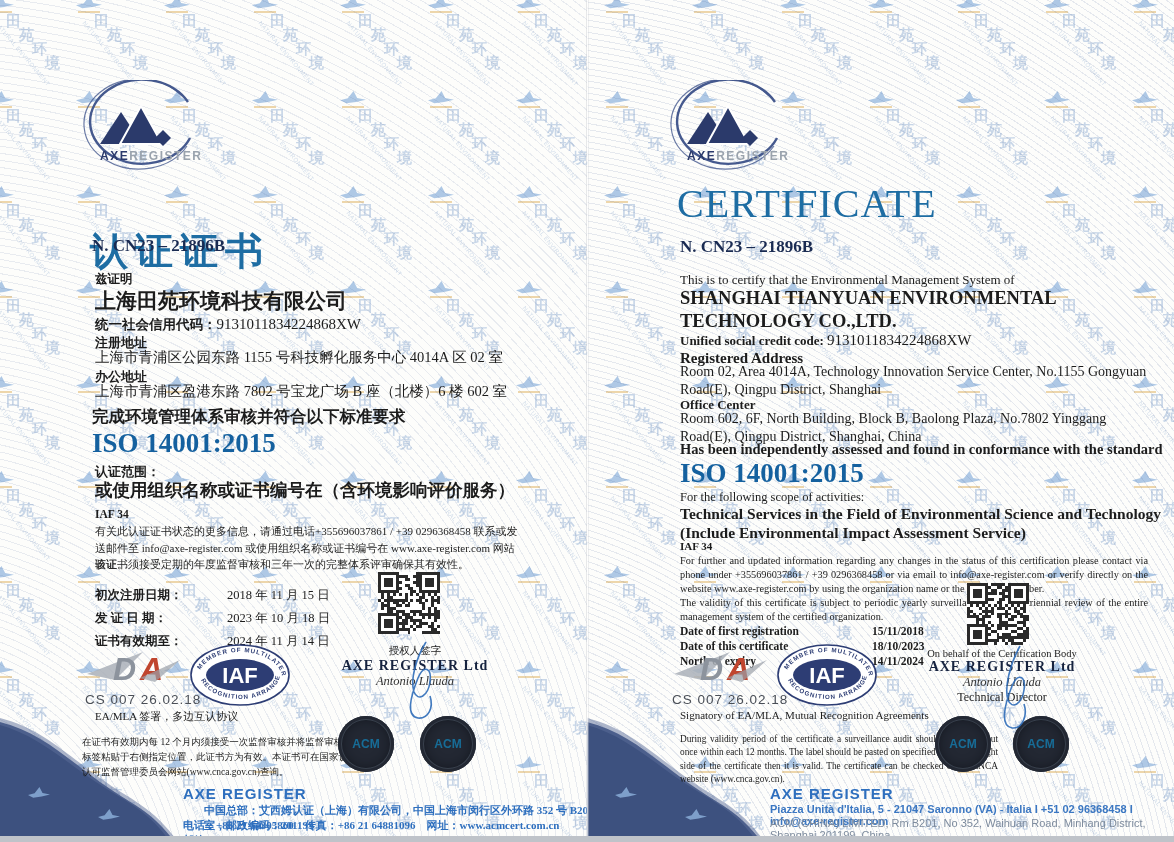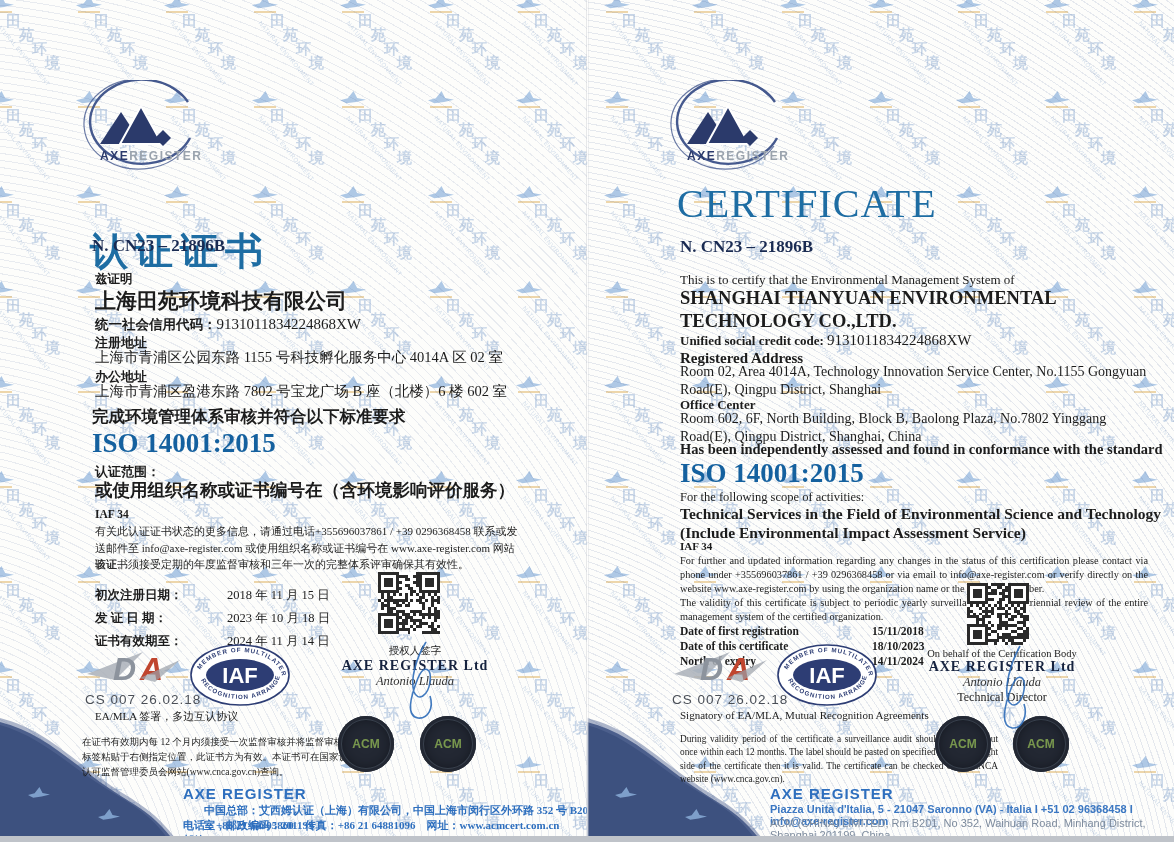--- a/index.html
+++ b/index.html
@@ -52,21 +52,21 @@
   .sign .s3{font-style:italic;font-size:12.5px;color:#333;}
   .sign .s4{font-size:12px;color:#222;}
   .sig-svg{position:absolute;z-index:5;}
   .da-code{font-size:13.5px;color:#4a4f57;font-family:"Liberation Sans",sans-serif;letter-spacing:1px;}
   .eamla{font-size:11px;}
   .note{font-size:9.5px;line-height:1.6;}
   .noteR{font-size:9.3px;line-height:1.45;text-align:justify;}
   .stamp{position:absolute;width:56px;height:56px;border-radius:50%;background:#232833;z-index:4;
          box-shadow:inset 0 0 0 3px #232833, inset 0 0 0 4px rgba(150,170,190,.25), inset 0 0 14px rgba(10,12,18,.9);
          display:flex;align-items:center;justify-content:center;}
-  .stamp span{color:#bef264;font-size:12px;font-weight:bold;opacity:.55;font-family:"Liberation Sans",sans-serif;}
+  .stamp span{color:#0ea5e9;font-size:12px;font-weight:bold;opacity:.55;font-family:"Liberation Sans",sans-serif;}
   .footer-brand{font-family:"Liberation Sans",sans-serif;font-size:15px;font-weight:bold;color:#2e6fbe;letter-spacing:1px;}
   .footer-l1{font-size:11px;font-weight:bold;color:#2e6fbe;}
   .footer-l2{font-size:11px;font-weight:bold;color:#2e6fbe;}
   .footer-r1{font-family:"Liberation Sans",sans-serif;font-size:11px;font-weight:bold;color:#3b77c2;}
   .footer-r2{font-family:"Liberation Sans",sans-serif;font-size:11px;color:#7d8b9d;}
   .wave{position:absolute;left:0;bottom:0;width:188px;height:130px;z-index:3;}
   .wave-bird{position:absolute;z-index:4;width:22px;height:13px;background:#8fb3dd;opacity:.8;
              clip-path:polygon(0% 62%,30% 48%,52% 0%,66% 46%,100% 58%,62% 74%,24% 82%);}
   svg text{font-family:"Liberation Sans",sans-serif;}
 </style>

